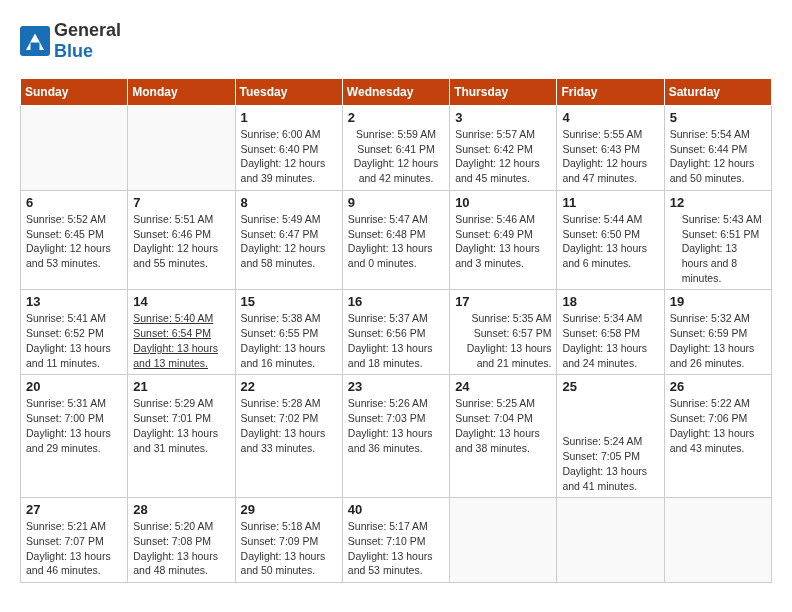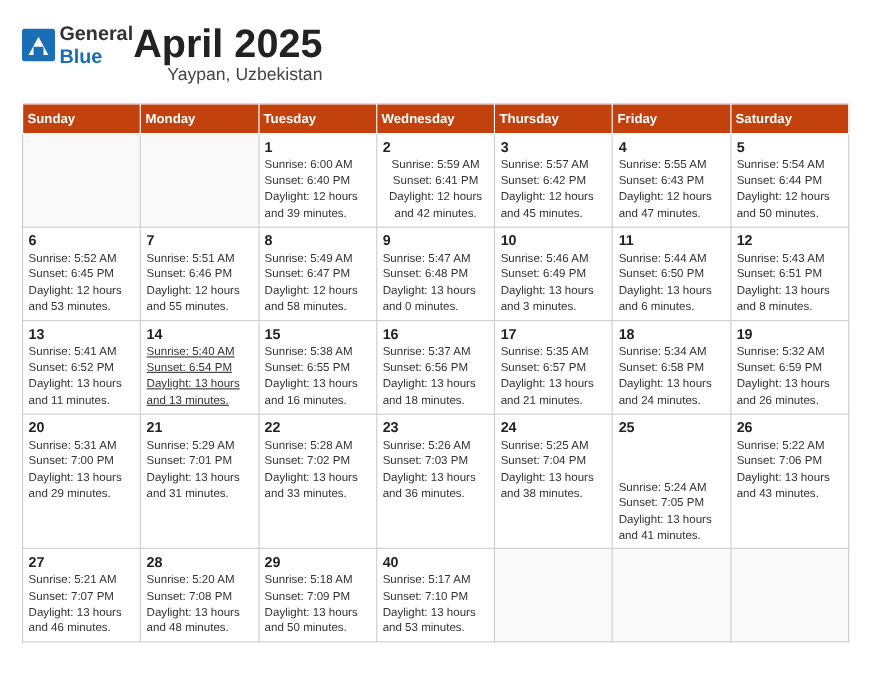--- a/index.html
+++ b/index.html
@@ -5,20 +5,21 @@
     * { box-sizing: border-box; margin: 0; padding: 0; }
     body {
       font-family: Arial, sans-serif;
       background: #fff;
       width: 792px;
       min-height: 612px;
       padding: 20px;
     }
     .header {
       display: flex;
+      justify-content: space-between;
       align-items: flex-start;
       margin-bottom: 16px;
     }
     .logo {
       display: flex;
       align-items: center;
     }
     .logo-text {
       display: flex;
       flex-direction: column;
@@ -93,24 +94,20 @@
     <svg class="logo-icon" viewBox="0 0 40 40">
       <rect x="0" y="0" width="40" height="40" fill="#1a6eb5" rx="4"></rect>
       <polygon points="8,32 20,10 32,32" fill="white"></polygon>
       <rect x="14" y="22" width="12" height="10" fill="#1a6eb5"></rect>
     </svg>
     <div class="logo-text">
       <span class="logo-general">General</span>
       <span class="logo-blue">Blue</span>
     </div>
   </div>
-  <div class="title-block">
-    <div class="month-title">April 2025</div>
-    <div class="location">Yaypan, Uzbekistan</div>
-  </div>
 </div>
 
 <table class="calendar">
   <thead>
     <tr>
     <th>Sunday</th>
         <th>Monday</th>
         <th>Tuesday</th>
         <th>Wednesday</th>
         <th>Thursday</th>
@@ -185,21 +182,21 @@
 Daylight: 13 hours and 3 minutes.</div>
         </td>
         <td>
           <div class="day-num">11</div>
           <div class="day-detail" style="white-space: pre-line;">Sunrise: 5:44 AM
 Sunset: 6:50 PM
 Daylight: 13 hours and 6 minutes.</div>
         </td>
         <td>
           <div class="day-num">12</div>
-          <div class="day-detail" style="white-space: pre-line;">Sunrise: 5:43 AM
+          <div class="day-detail" style="white-space: pre-line; margin-left: 12px;">Sunrise: 5:43 AM
 Sunset: 6:51 PM
 Daylight: 13 hours and 8 minutes.</div>
         </td>
       </tr>
       <tr class="week-row">
         <td>
           <div class="day-num">13</div>
           <div class="day-detail" style="white-space: pre-line;">Sunrise: 5:41 AM
 Sunset: 6:52 PM
 Daylight: 13 hours and 11 minutes.</div>
@@ -217,21 +214,21 @@
 Daylight: 13 hours and 16 minutes.</div>
         </td>
         <td>
           <div class="day-num">16</div>
           <div class="day-detail" style="white-space: pre-line;">Sunrise: 5:37 AM
 Sunset: 6:56 PM
 Daylight: 13 hours and 18 minutes.</div>
         </td>
         <td>
           <div class="day-num">17</div>
-          <div class="day-detail" style="white-space: pre-line;">Sunrise: 5:35 AM
+          <div class="day-detail" style="white-space: pre-line; text-align: right;">Sunrise: 5:35 AM
 Sunset: 6:57 PM
 Daylight: 13 hours and 21 minutes.</div>
         </td>
         <td>
           <div class="day-num">18</div>
           <div class="day-detail" style="white-space: pre-line;">Sunrise: 5:34 AM
 Sunset: 6:58 PM
 Daylight: 13 hours and 24 minutes.</div>
         </td>
         <td>

